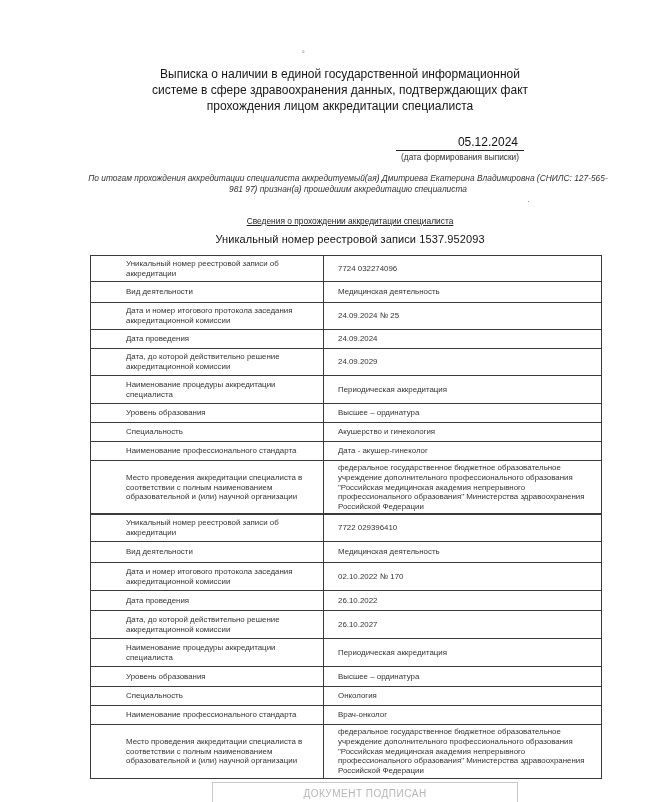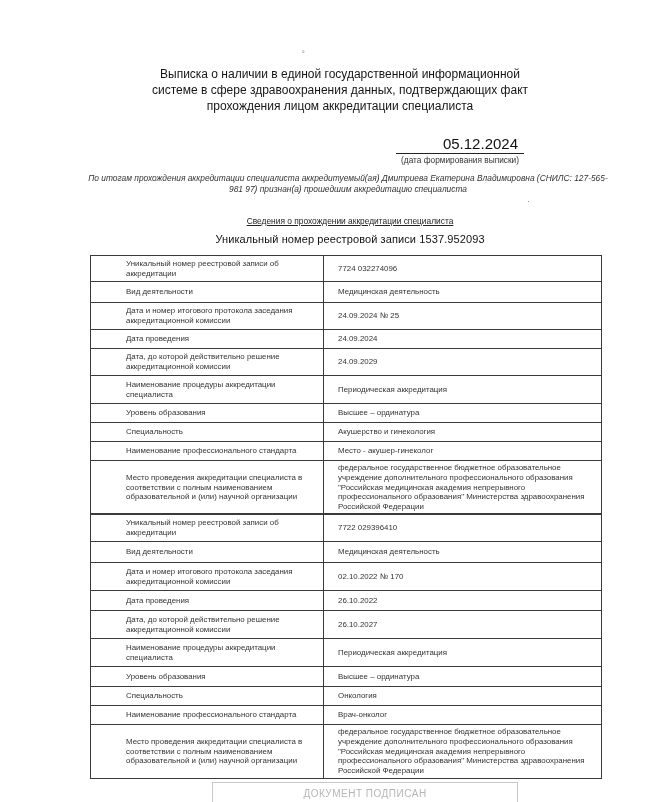--- a/index.html
+++ b/index.html
@@ -10,21 +10,21 @@
     }
     .speck { position: absolute; color: #888; font-size: 9px; }
     .title {
       position: absolute; left: 150px; top: 66px; width: 380px;
       text-align: center; font-size: 12px; line-height: 16px; color: #151515;
     }
     .date-block {
       position: absolute; left: 396px; top: 135px; width: 128px; text-align: center;
     }
     .date-value {
-      font-size: 15px; color: #111; border-bottom: 1px solid #222;
+      font-size: 12px; color: #111; border-bottom: 1px solid #222;
       padding-bottom: 1px; text-align: right; padding-right: 6px;
     }
     .date-caption { font-size: 8.3px; color: #333; margin-top: 1px; }
     .intro {
       position: absolute; left: 88px; top: 173px; width: 520px;
       text-align: center; font-size: 8.4px; line-height: 11px; color: #333; font-style: italic;
     }
     .section-heading {
       position: absolute; left: 150px; top: 216px; width: 400px;
       text-align: center; font-size: 8.4px; color: #222; text-decoration: underline;
@@ -101,21 +101,21 @@
   <tr style="height:19px;">
         <td class="label">Уровень образования</td>
         <td class="value">Высшее – ординатура</td>
       </tr>
   <tr style="height:19px;">
         <td class="label">Специальность</td>
         <td class="value">Акушерство и гинекология</td>
       </tr>
   <tr style="height:19px;">
         <td class="label">Наименование профессионального стандарта</td>
-        <td class="value">Место - акушер-гинеколог</td>
+        <td class="value">Дата - акушер-гинеколог</td>
       </tr>
   <tr style="height:42px;">
         <td class="label">Место проведения аккредитации специалиста в соответствии с полным наименованием образовательной и (или) научной организации</td>
         <td class="value">федеральное государственное бюджетное образовательное учреждение дополнительного профессионального образования "Российская медицинская академия непрерывного профессионального образования" Министерства здравоохранения Российской Федерации</td>
       </tr>
 </tbody>
   </table>
 
 <table class="acc" id="table-2">
   <tbody>

